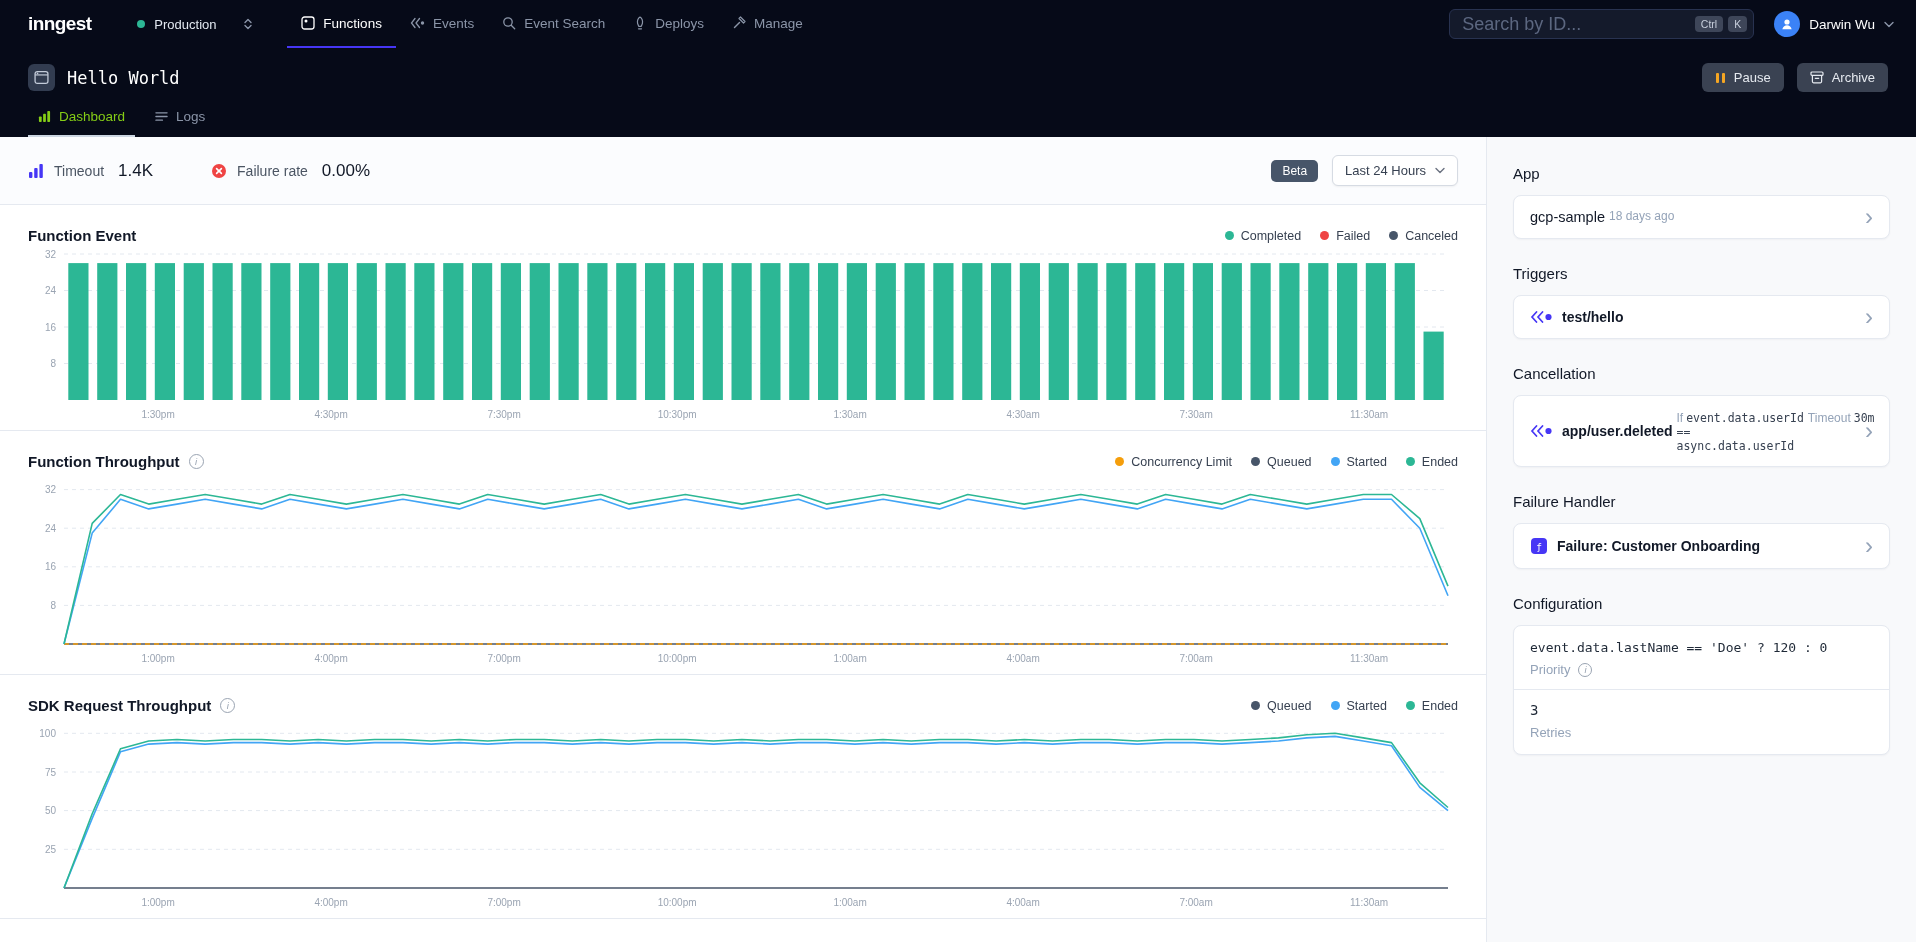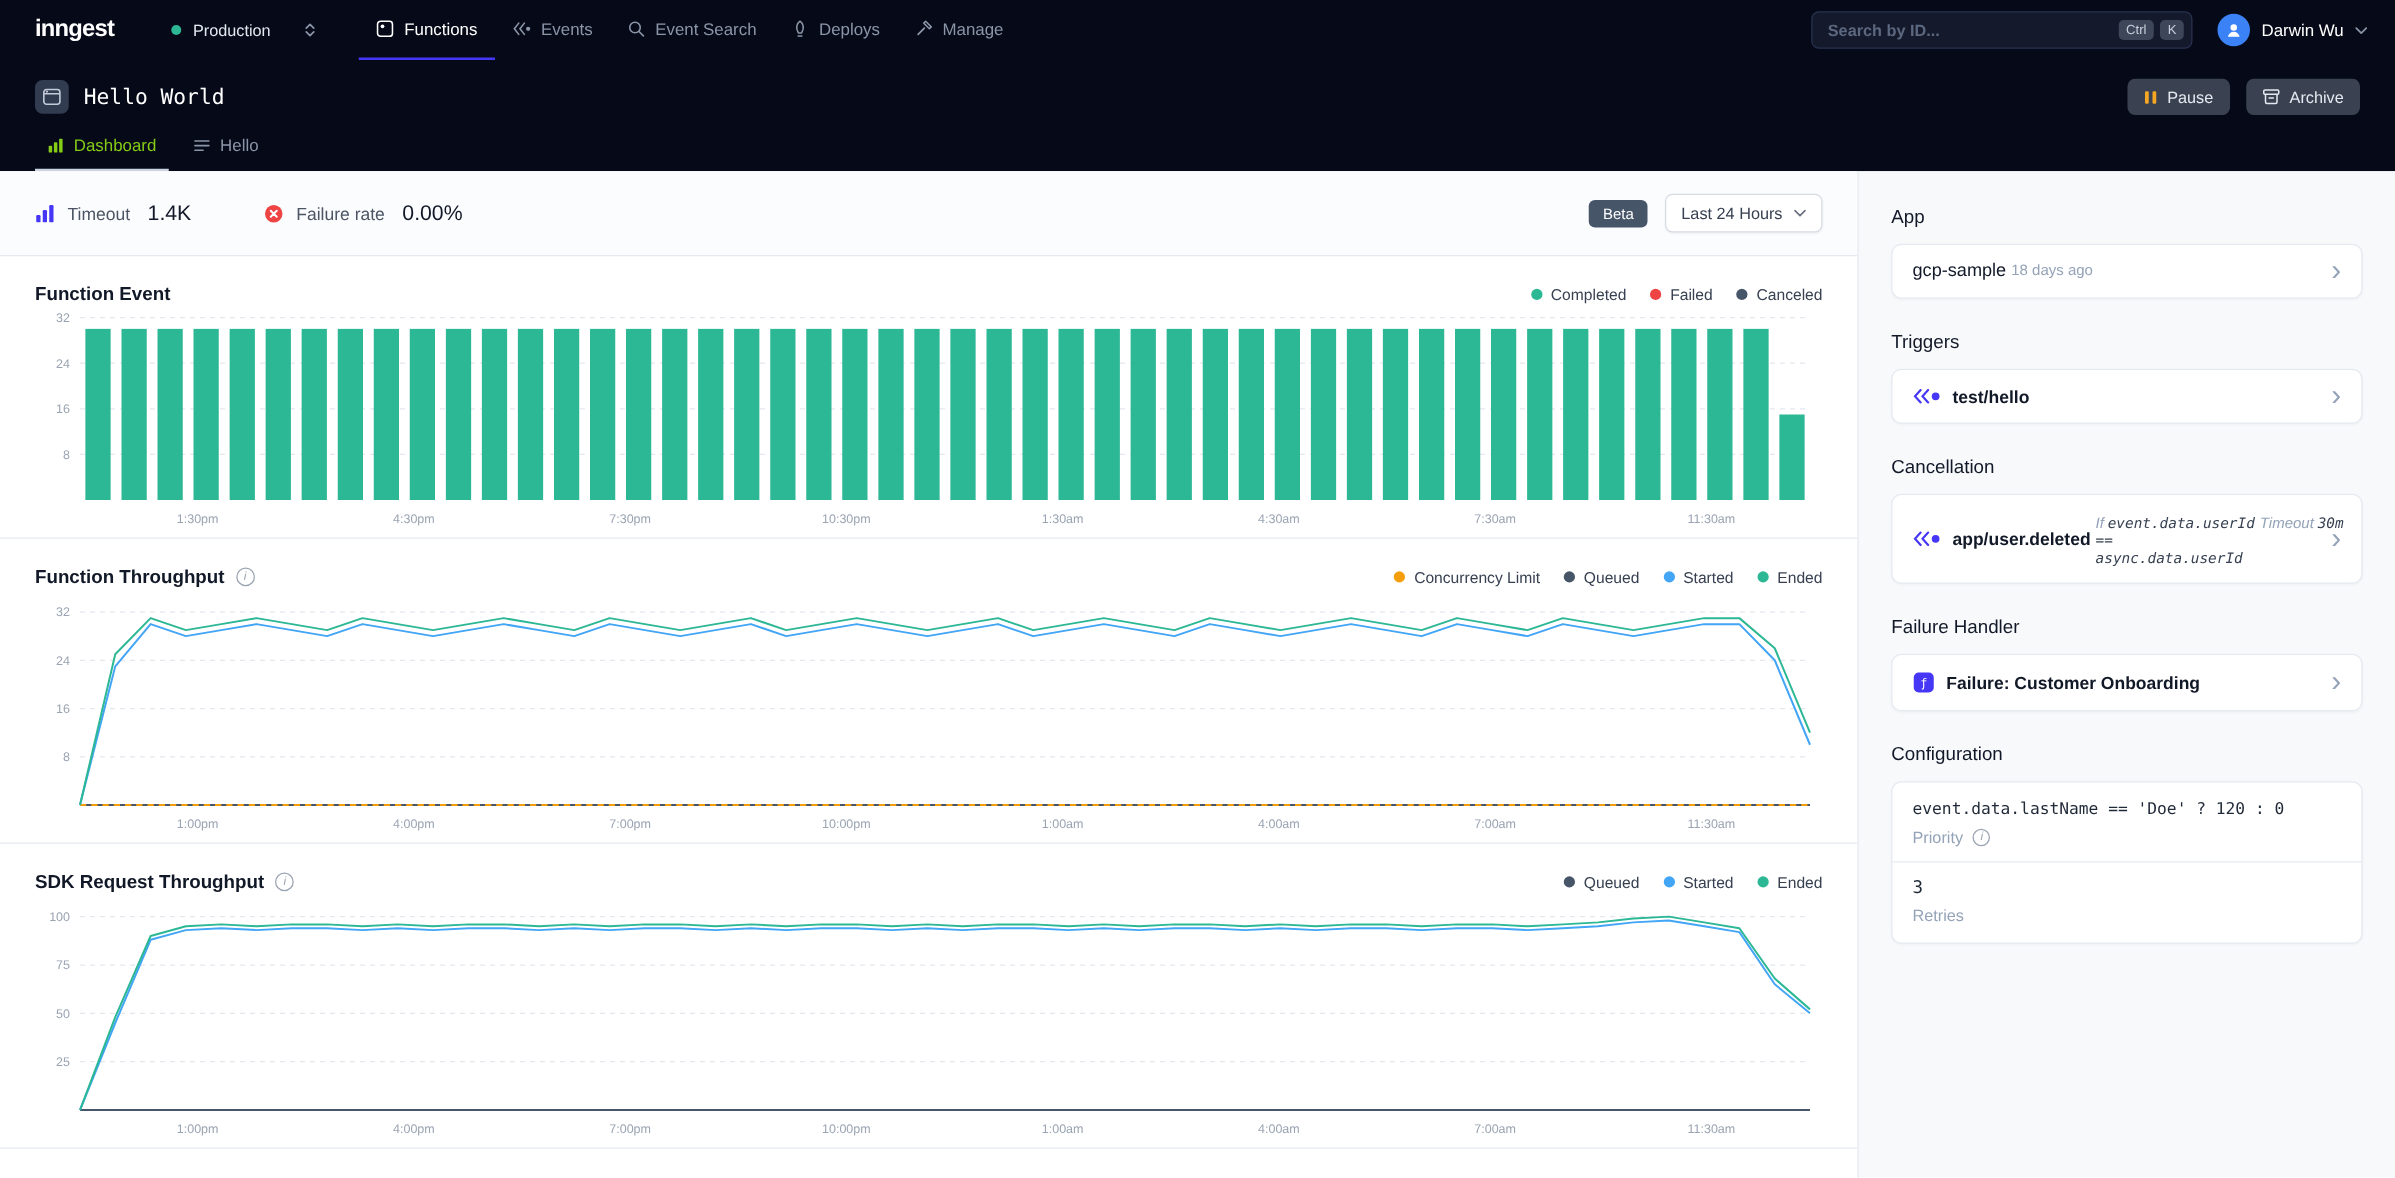--- a/index.html
+++ b/index.html
@@ -10,21 +10,21 @@
   
   .topnav { display:flex; align-items:center; height:48px; background:#060a18; padding:0 22px 0 28px; }
   .logo { color:#fff; font-weight:700; font-size:19px; letter-spacing:-0.6px; }
   .env-sel { display:flex; align-items:center; gap:9px; margin-left:36px; padding:6px 10px; border-radius:6px; min-width:138px; cursor:pointer; }
   .env-dot { width:8px; height:8px; border-radius:50%; background:#2cb795; }
   .env-label { color:#e2e8f0; font-size:13px; flex:1; }
   .nav-items { display:flex; align-items:stretch; height:48px; margin-left:22px; }
   .nav-item { display:flex; align-items:center; gap:8px; padding:0 14px; color:#8b95a8; font-size:13.5px; border-bottom:2px solid transparent; cursor:pointer; }
   .nav-item.active { color:#fff; border-bottom-color:#4636f5; }
   .search-box { display:flex; align-items:center; margin-left:auto; background:#141a2b; border:1px solid #283250; border-radius:6px; height:30px; width:305px; padding:0 6px 0 12px; gap:5px; cursor:text; }
-  .search-ph { color:#5c6780; font-size:13px; flex:1;font-weight:bold; }
+  .search-ph { color:#5c6780; font-size:18px; flex:1; }
   .kbd { background:#3e4659; color:#c8cfdc; font-size:10.5px; padding:2px 6px; border-radius:4px; }
   .user-menu { display:flex; align-items:center; gap:9px; margin-left:20px; cursor:pointer; }
   .avatar { width:26px; height:26px; border-radius:50%; background:#3b82f6; display:flex; align-items:center; justify-content:center; }
   .user-name { color:#fff; font-size:13.5px; }
 
   
   .fn-header { background:#060a18; padding:0 28px; }
   .title-row { display:flex; align-items:center; gap:12px; padding:15px 0 9px; }
   .app-ico { width:27px; height:27px; border-radius:6px; background:#323c50; display:flex; align-items:center; justify-content:center; color:#c3cbd9; }
   .page-title { color:#fff; font-family:"DejaVu Sans Mono", monospace; font-size:17px; }
@@ -58,21 +58,21 @@
 
   
   .side-h { font-size:15px; color:#111827; font-weight:500; margin-top:26px; }
   .card { background:#fff; border:1px solid #e5e9f0; border-radius:8px; box-shadow:0 1px 2px rgba(16,24,40,.04); margin-top:13px; padding:13px 16px; display:flex; align-items:center; cursor:pointer; }
   .card-chev { margin-left:auto; color:#94a3b8; font-size:24px; line-height:0.6; font-weight:400; padding-left:10px; }
   .card-col { display:flex; flex-direction:row; gap:4px; min-width:0; }
   .card-row { display:flex; align-items:center; gap:9px; }
   .card-name { font-size:14.5px; color:#111827; font-weight:500; }
   .card-meta { font-size:12px; color:#94a3b8; }
   .card-title { font-size:14px; color:#111827; font-weight:700; }
-  .cond-row { font-size:12px; color:#94a3b8; margin-top:2px;font-style:italic; }
+  .cond-row { font-size:12px; color:#94a3b8; margin-top:2px; }
   .cond-row code { font-family:"DejaVu Sans Mono", monospace; color:#374151; font-size:11.5px; margin-left:3px; }
   .fail-ico { flex:0 0 auto; }
   .config-card { display:block; padding:0; cursor:default; }
   .cfg-top { padding:14px 16px 12px; }
   .cfg-code { font-family:"DejaVu Sans Mono", monospace; font-size:13px; color:#1f2937; }
   .cfg-label { display:flex; align-items:center; font-size:13px; color:#94a3b8; margin-top:7px; gap:2px; }
   .cfg-label .info { margin-left:6px; width:14px; height:14px; }
   .cfg-divider { border-top:1px solid #e5e9f0; }
   .cfg-bottom { padding:12px 16px 14px; }
   .cfg-value { font-size:14px; color:#1f2937; font-family:"DejaVu Sans Mono", monospace; }
@@ -186,21 +186,21 @@
         <rect x="10" y="1" width="3" height="12" rx="0.8" fill="currentColor"></rect>
       </svg>
       <span>Dashboard</span>
     </div>
     <div class="htab">
       <svg width="13" height="13" viewBox="0 0 14 14">
         <line x1="1" y1="3" x2="13" y2="3" stroke="currentColor" stroke-width="1.4" stroke-linecap="round"></line>
         <line x1="1" y1="7" x2="13" y2="7" stroke="currentColor" stroke-width="1.4" stroke-linecap="round"></line>
         <line x1="1" y1="11" x2="8" y2="11" stroke="currentColor" stroke-width="1.4" stroke-linecap="round"></line>
       </svg>
-      <span>Hello</span>
+      <span>Logs</span>
     </div>
   </div>
 </div>
 
 <div class="main">
   <div class="content">
 
     <div class="stats-row">
       <div class="stat">
         <svg width="16" height="15" viewBox="0 0 16 15">

